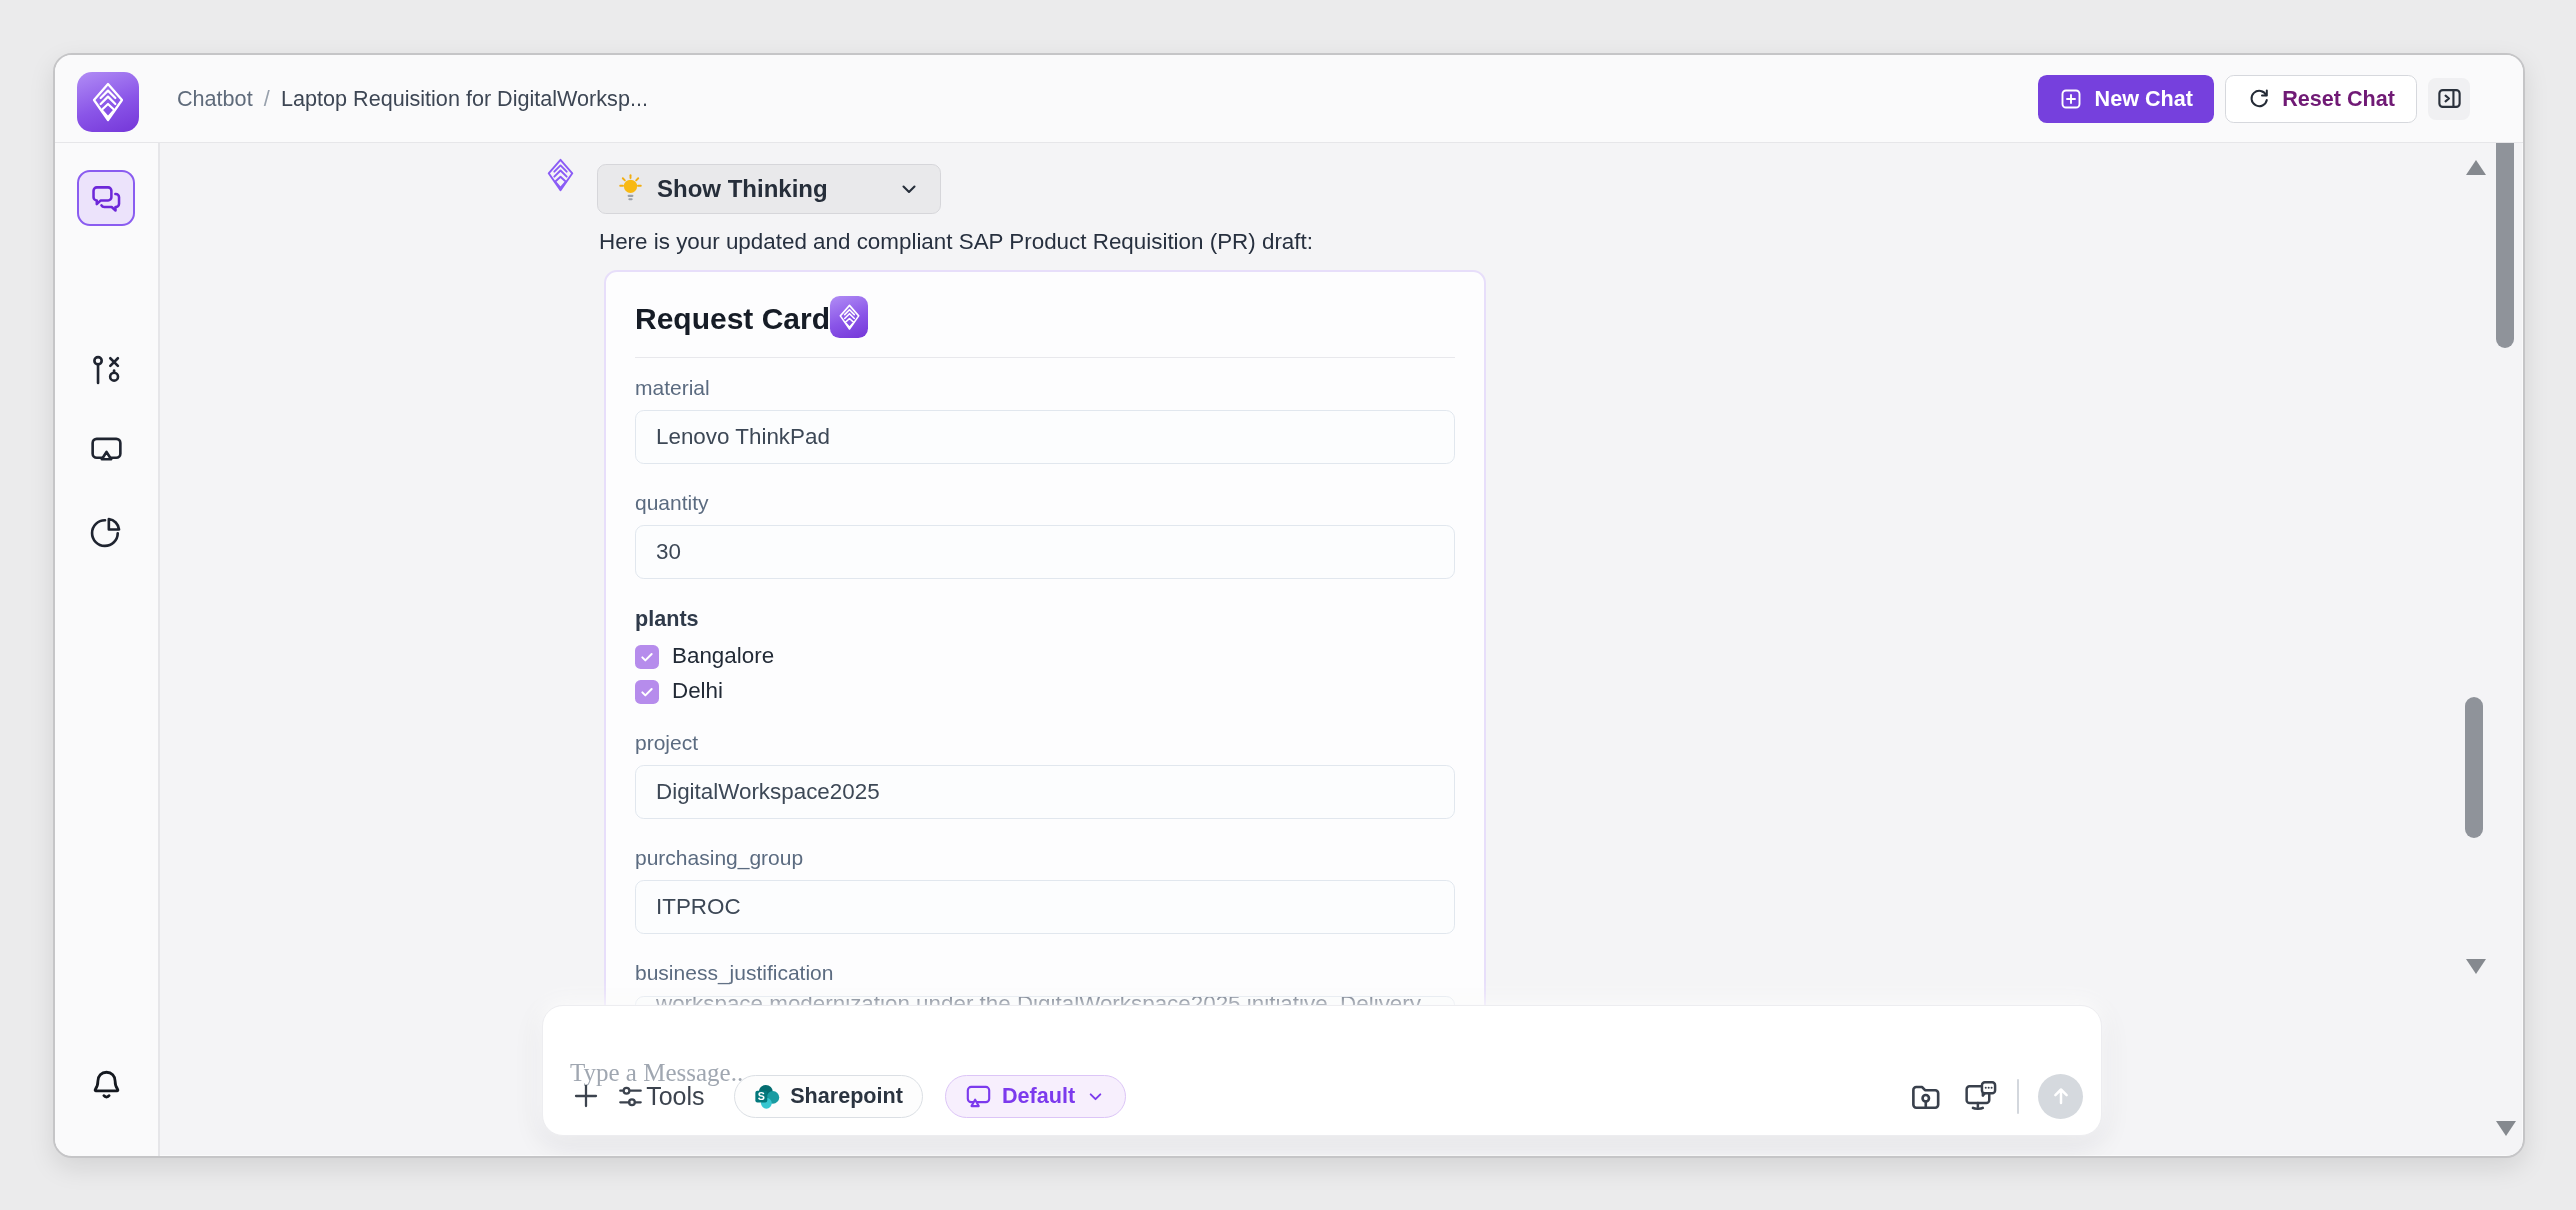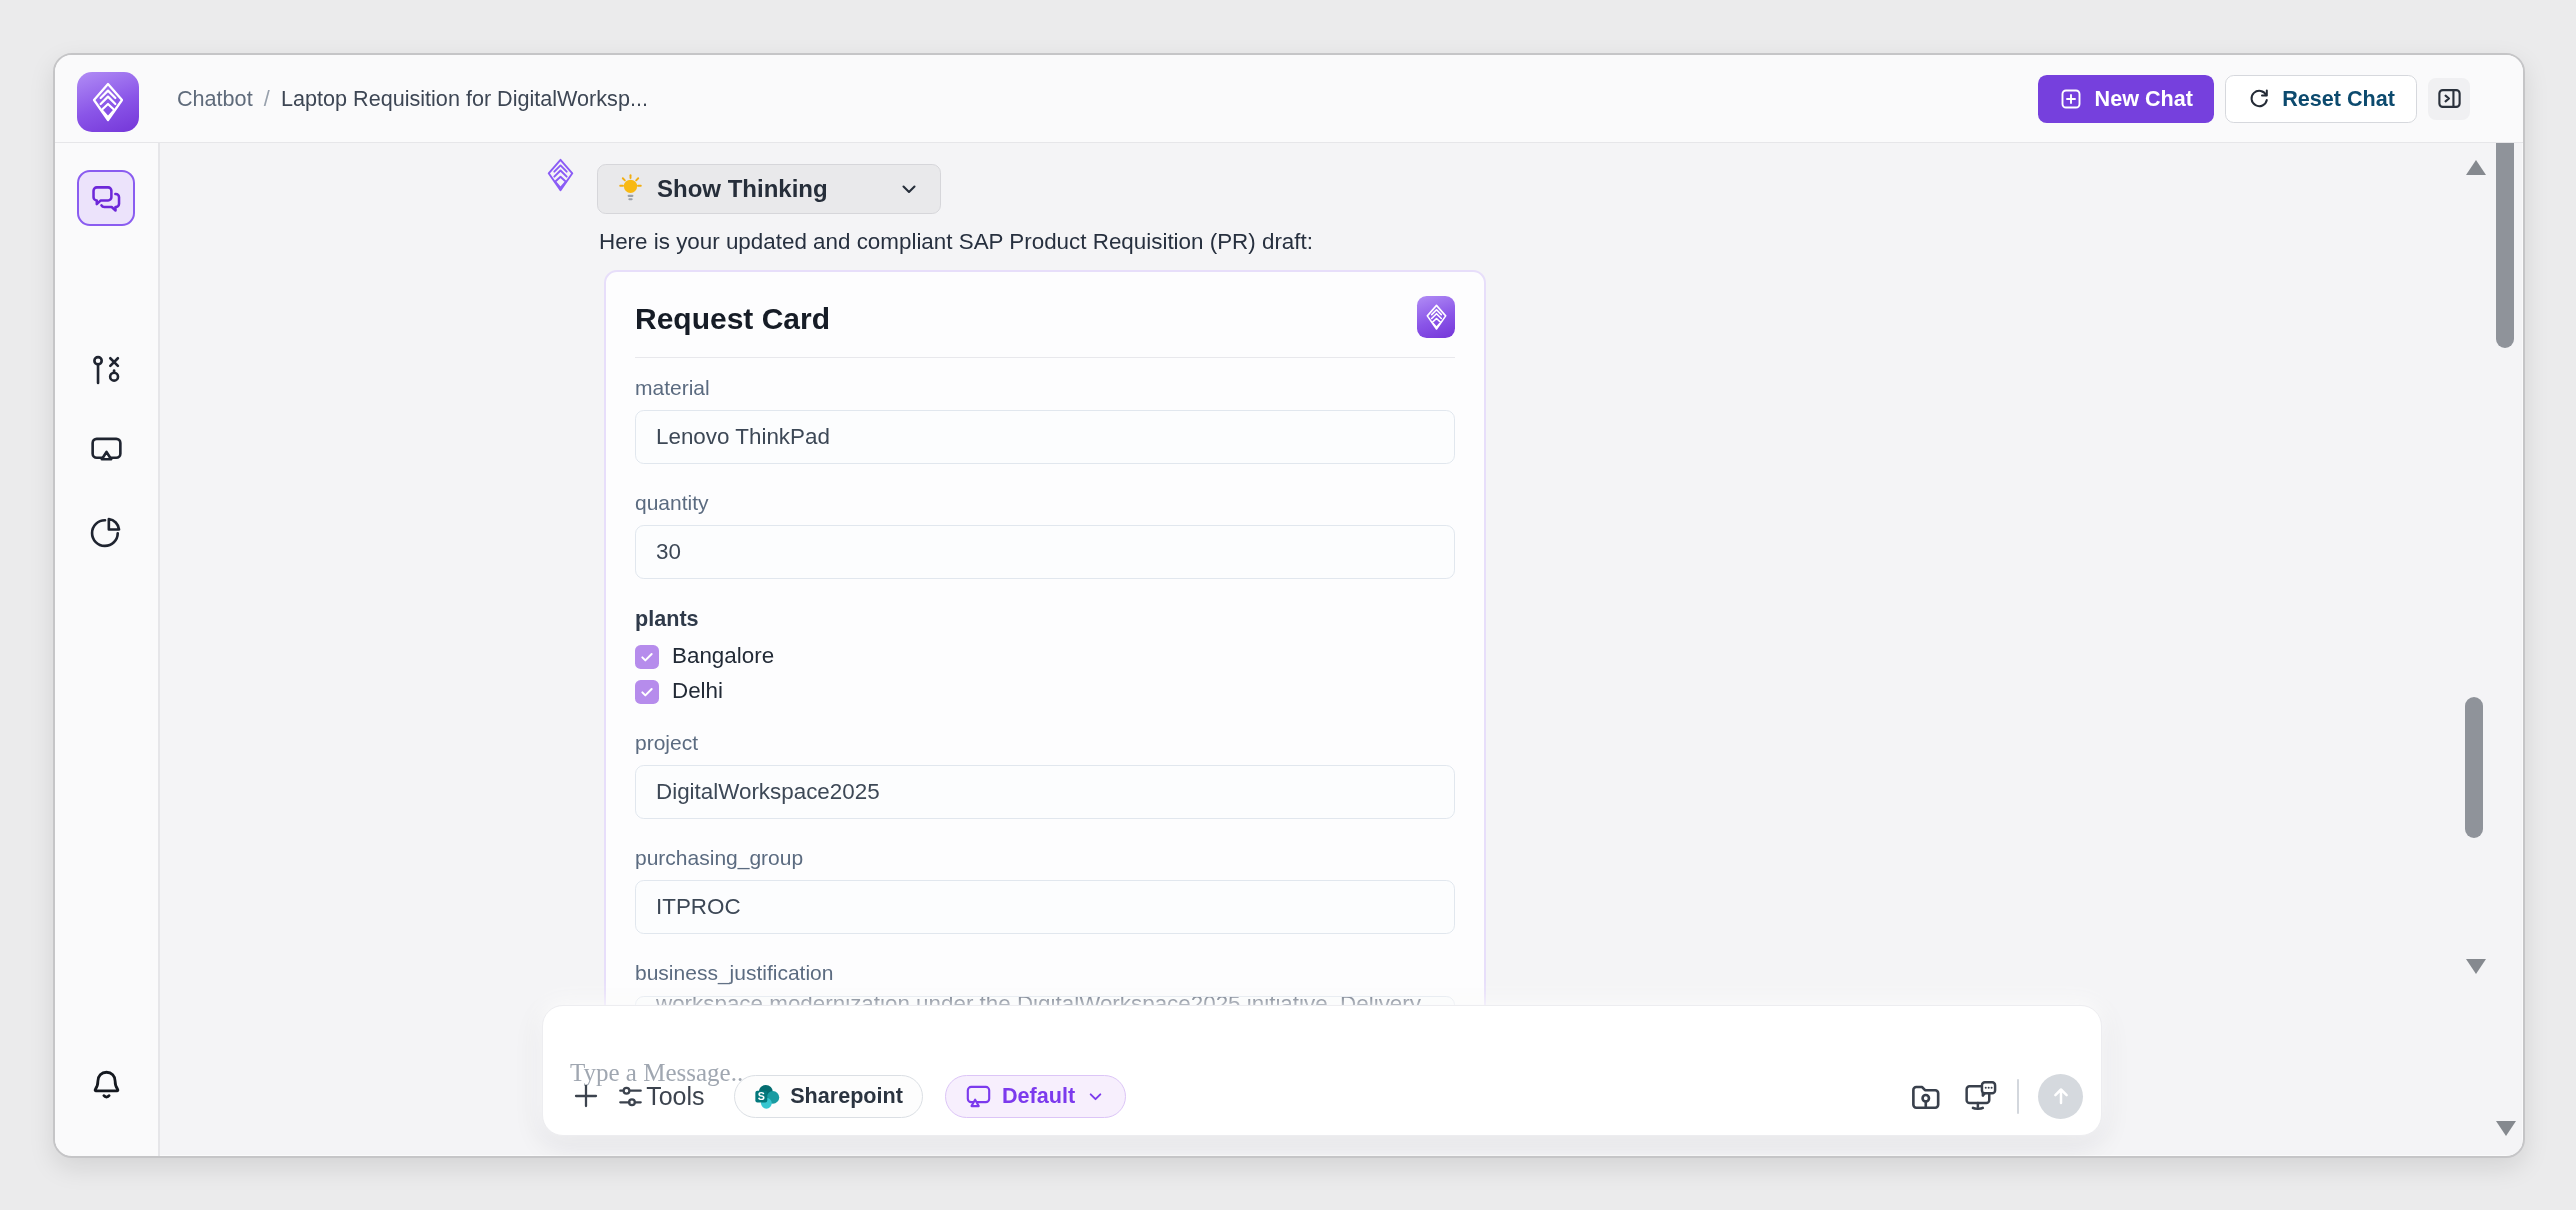--- a/index.html
+++ b/index.html
@@ -19,21 +19,21 @@
     display:flex; align-items:center; justify-content:center; }
   .crumbs { position:absolute; left:122px; top:0; height:87px; display:flex; align-items:center;
     gap:11.2px; font-size:21.6px; }
   .crumb-root { color:#5f6b7b; }
   .crumb-sep  { color:#97a0ac; }
   .crumb-cur  { color:#3d4654; }
   .hactions { position:absolute; right:53px; top:0; height:87px; display:flex; align-items:center; gap:11px;padding-left:28px; }
   .btn { display:flex; align-items:center; gap:11.2px; height:48px; border-radius:8.8px;
     font-size:21.6px; font-weight:bold; padding:0 21px; cursor:pointer; }
   .btn-primary { background:#7640dd; color:#ffffff; }
-  .btn-secondary { background:#ffffff; color:#0c4a6e; border:1.6px solid #d6d8dd; }
+  .btn-secondary { background:#ffffff; color:#701a75; border:1.6px solid #d6d8dd; }
   .btn-icononly { width:42px; height:42px; background:#f0f0f2; border-radius:8px;
     display:flex; align-items:center; justify-content:center; }
 
   
   .vdivider { position:absolute; left:103px; top:0; width:1.6px; height:100%; background:#e6e6e9; z-index:5; }
   .sidebar { position:absolute; left:0; top:88px; width:103px; height:1012px; background:#fafafb; z-index:4; }
   .navitem { position:absolute; left:22.4px; width:58px; height:56px; border-radius:13px;
     display:flex; align-items:center; justify-content:center; }
   .navitem.active { background:#ece3fb; border:2.4px solid #8a5cf0; }
   .avatar { position:absolute; left:25px; top:1014px; width:53px; height:53px; border-radius:50%;
@@ -45,21 +45,21 @@
   .asst-avatar { position:absolute; left:492px; top:103px; }
   .thinking { position:absolute; left:542px; top:109px; width:344px; height:50px;
     background:#e9e9eb; border:1.6px solid #d6d6da; border-radius:8.8px;
     display:flex; align-items:center; padding:0 19px; gap:13px; }
   .thinking .tlabel { font-size:24px; font-weight:bold; color:#262e3a; flex:1; }
   .asst-msg { position:absolute; left:544px; top:174px; font-size:22.4px; color:#27303f; }
 
   .card { position:absolute; left:549px; top:215px; width:882px; height:753px;
     background:#fdfdfe; border:2.4px solid #e7defa; border-radius:13px; overflow:hidden;
     padding:24px 29px; z-index:1; }
-  .card-head { display:flex; align-items:flex-start; justify-content:space-between; }
+  .card-head { display:flex; align-items:flex-start; }
   .card-title { font-size:30px; font-weight:bold; color:#161c26; padding-top:6.4px; }
   .card-badge { width:38px; height:42px; border-radius:9.6px;
     background:linear-gradient(160deg,#b18df5 0%,#8a55e8 55%,#7436d8 100%);
     display:flex; align-items:center; justify-content:center; }
   .card-hr { border:none; border-top:1.6px solid #e8e8ec; margin-top:19px; }
   .fgroup { margin-top:27px; }
   .fgroup.first { margin-top:17.6px; }
   .flabel { display:block; font-size:21px; color:#5b6b80; margin-bottom:10.4px; }
   .flabel.bold { color:#2f3a4a; font-weight:bold; font-size:21.6px; }
   .finput { width:100%; height:54px; background:#fcfdfe; border:1.6px solid #e1e7ee; border-radius:8.8px;

